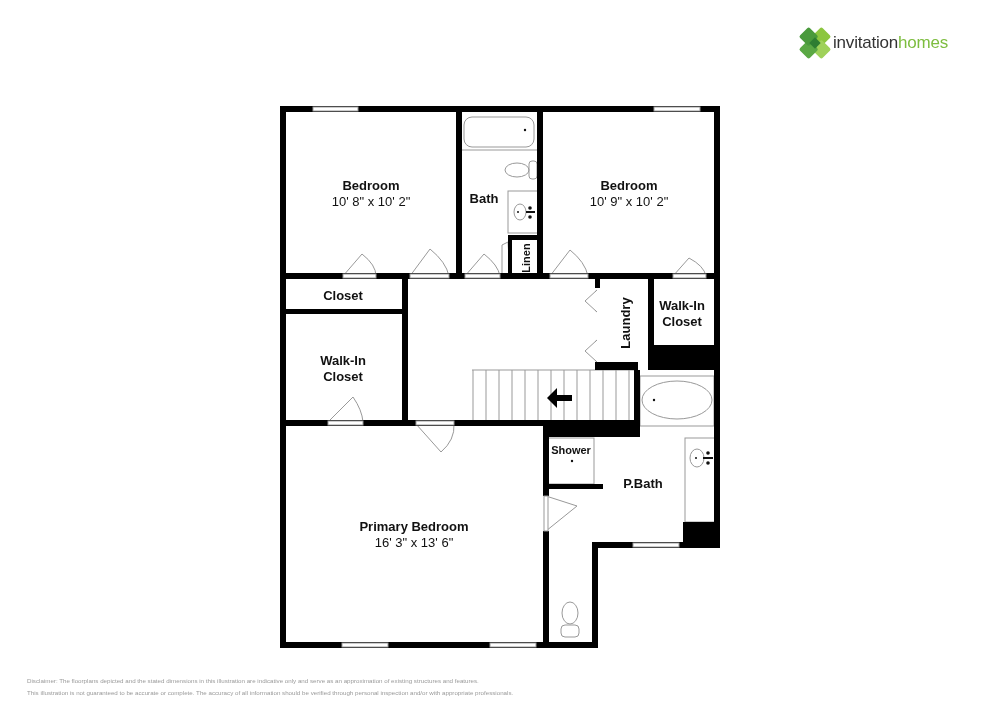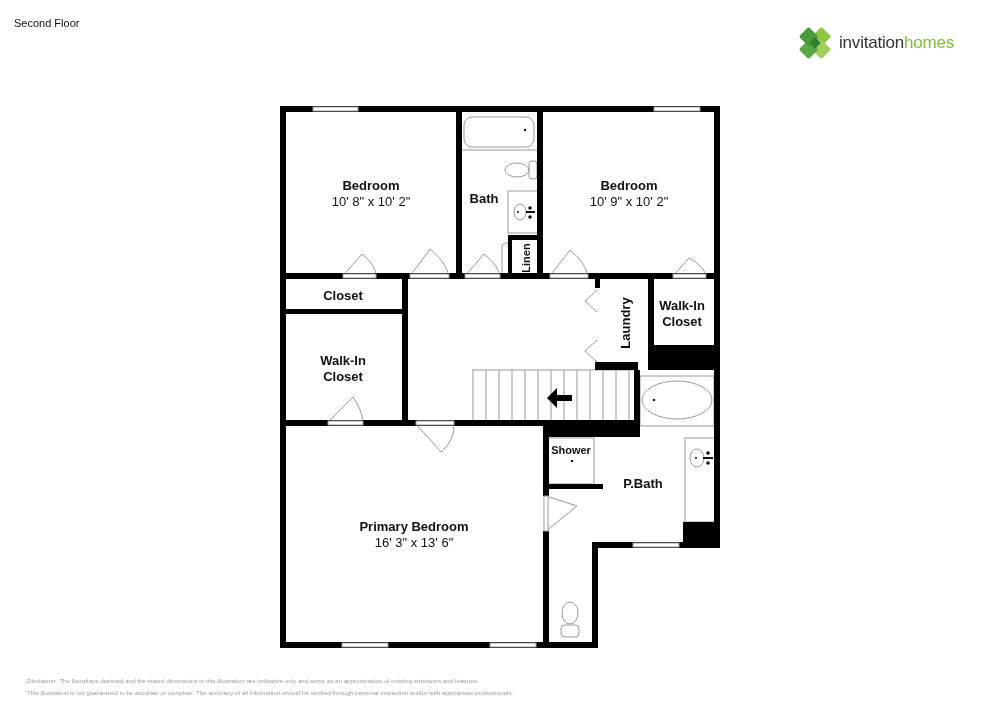--- a/index.html
+++ b/index.html
@@ -1,31 +1,30 @@
 <!DOCTYPE html>
 <html><head>
   <meta charset="utf-8">
   <style>
     html, body { margin: 0; padding: 0; background: #ffffff; }
     body { width: 1000px; height: 707px; position: relative; overflow: hidden; font-family: "Liberation Sans", sans-serif; }
     .header { position: absolute; left: 14px; top: 13px; font-size: 11px; color: #111; line-height: 20px; }
     .logo { position: absolute; left: 797px; top: 25px; display: flex; align-items: center; }
-    .logo-text { font-size: 17px; margin-left: 6px; letter-spacing: -0.2px; }
+    .logo-text { font-size: 17px; letter-spacing: -0.2px; }
     .logo-text .a { color: #333; }
     .logo-text .b { color: #7dbd3f; }
     .disclaimer { position: absolute; left: 27px; top: 675px; font-size: 6.2px; color: #9a9a9a; line-height: 12px; }
     svg.plan { position: absolute; left: 0; top: 0; }
     .lbl { font-family: "Liberation Sans", sans-serif; fill: #111; }
     .bold { font-weight: bold; }
   </style>
 </head>
 <body>
 
 <div class="header">
-  <div>Second Floor</div>
 </div>
 
 <div class="logo">
   <svg width="36" height="36" viewBox="0 0 36 36">
     <g transform="rotate(45 18 18)">
       <rect x="11" y="2" width="14" height="14" rx="2" fill="#8cc63f"></rect>
       <rect x="20" y="11" width="14" height="14" rx="2" fill="#9fd15a"></rect>
       <rect x="11" y="20" width="14" height="14" rx="2" fill="#5aa844"></rect>
       <rect x="2" y="11" width="14" height="14" rx="2" fill="#4a9a3c"></rect>
       <rect x="14" y="14" width="8" height="8" fill="#2e7d32"></rect>

